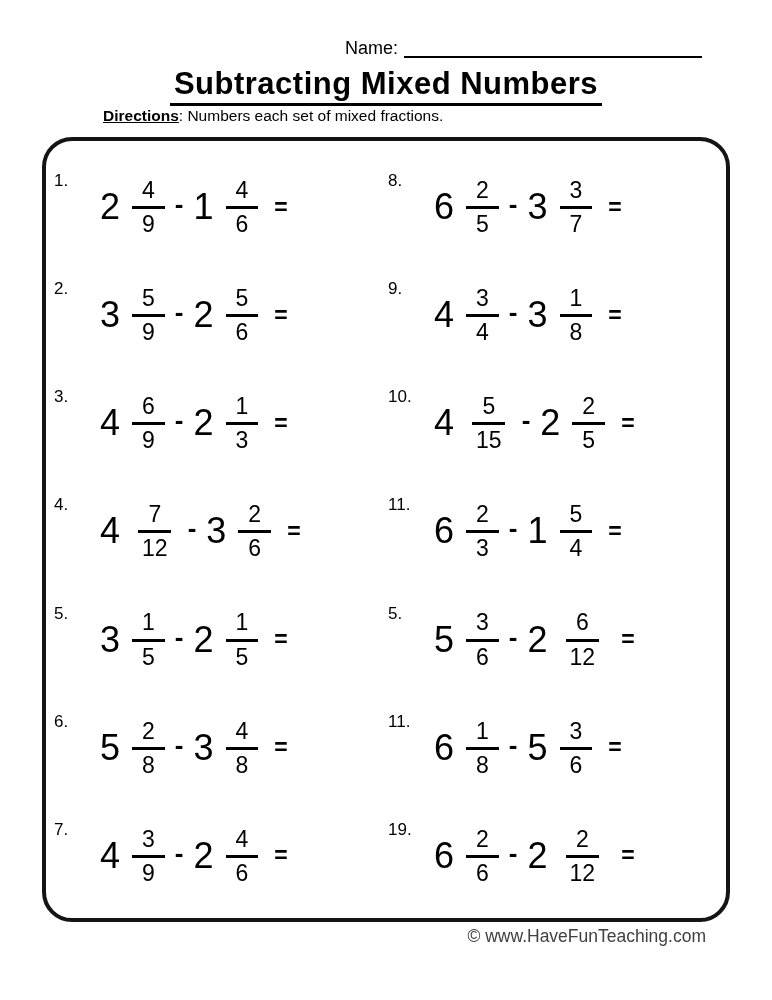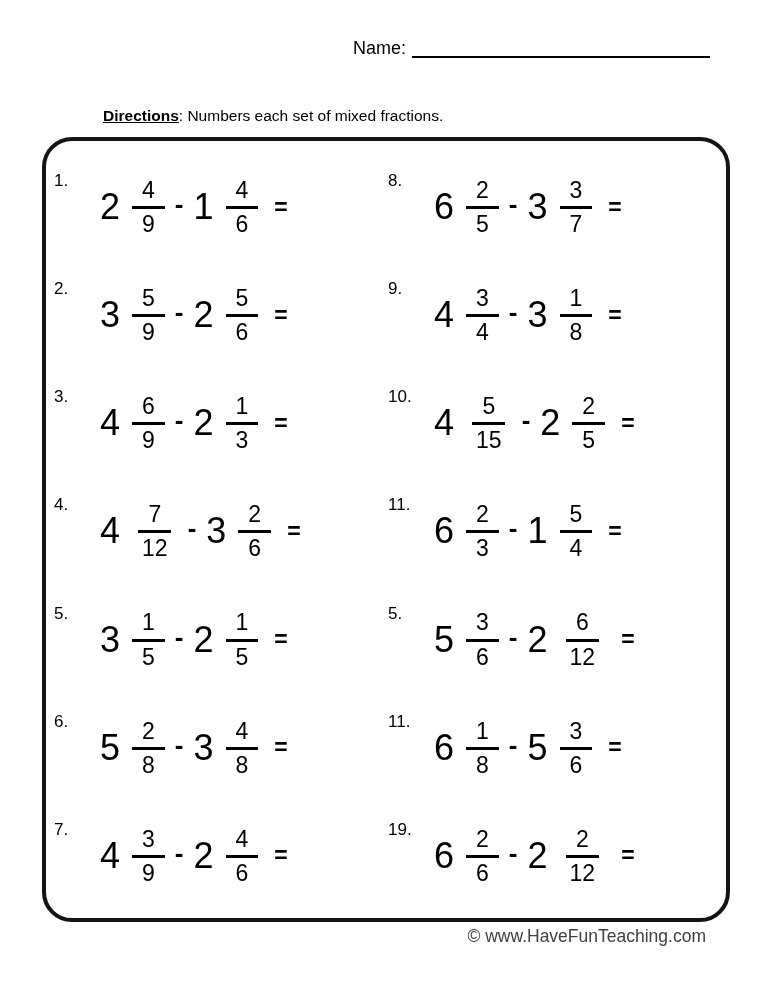--- a/index.html
+++ b/index.html
@@ -11,21 +11,21 @@
     color: #000000;
     font-family: "Liberation Sans", sans-serif;
     overflow: hidden;
   }
 
   
   .name-row {
     position: absolute;
     top: 38px;
     left: 0;
-    right: 62px;
+    right: 70px;
     display: flex;
     justify-content: flex-end;
     align-items: flex-end;
     font-size: 18px;
   }
   .name-label { margin-right: 6px; line-height: 20px; }
   .name-line {
     display: inline-block;
     width: 298px;
     height: 18px;
@@ -133,20 +133,23 @@
 </head>
 <body>
 
 <div class="page">
 
   <div class="name-row">
     <span class="name-label">Name:</span>
     <span class="name-line"></span>
   </div>
 
+  <div class="title-row">
+    <h1 class="title">Subtracting Mixed Numbers</h1>
+  </div>
 
   <div class="directions">
     <span class="directions-label">Directions</span><span>: Numbers each set of mixed fractions.</span>
   </div>
 
   <div class="problem-box">
 
     <div class="problem">
       <span class="pnum">1.</span>
       <div class="expr">

